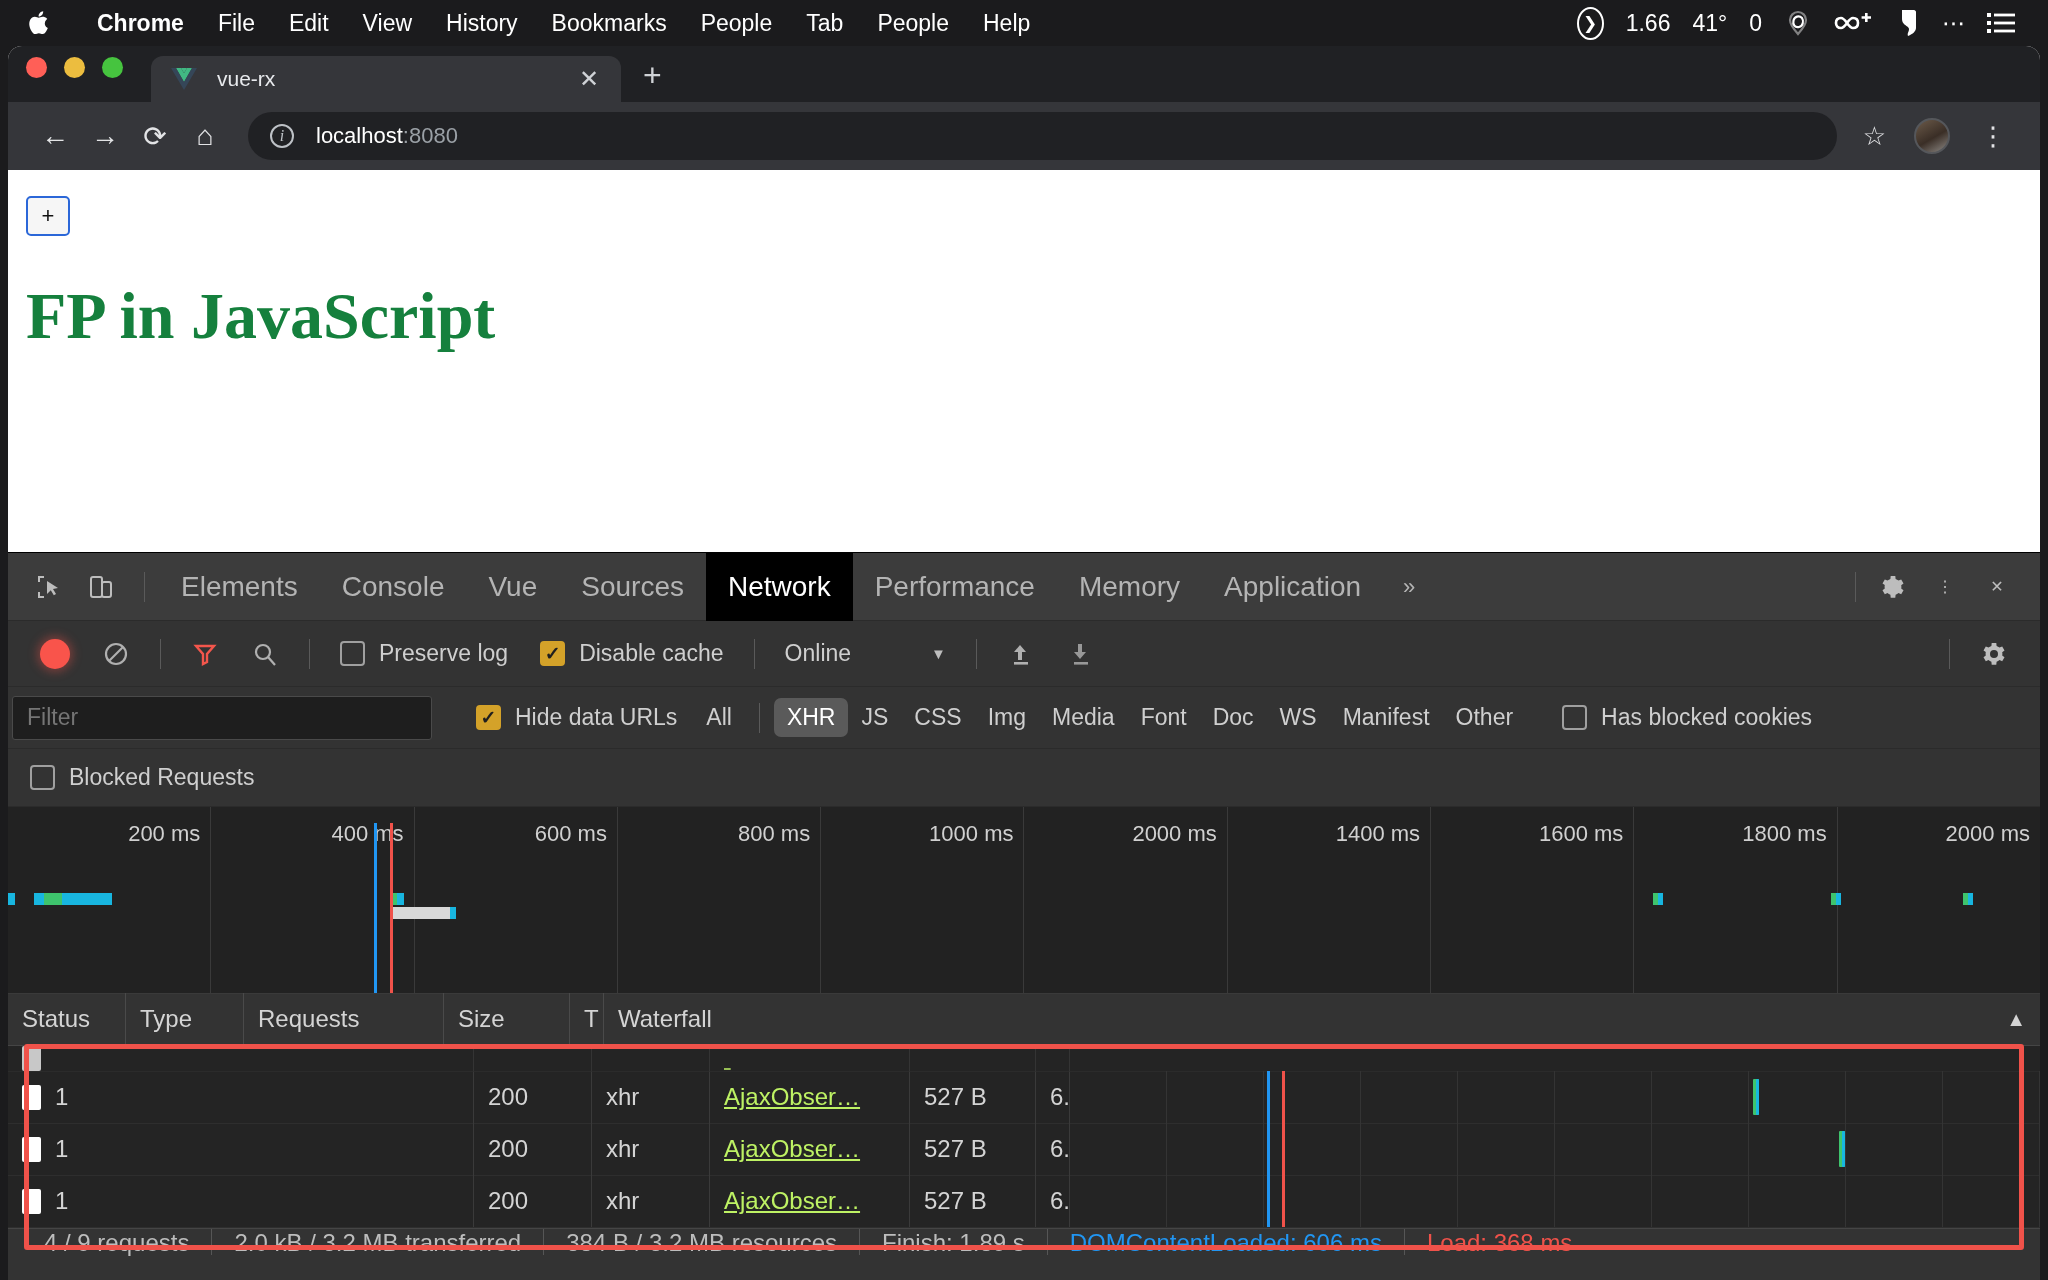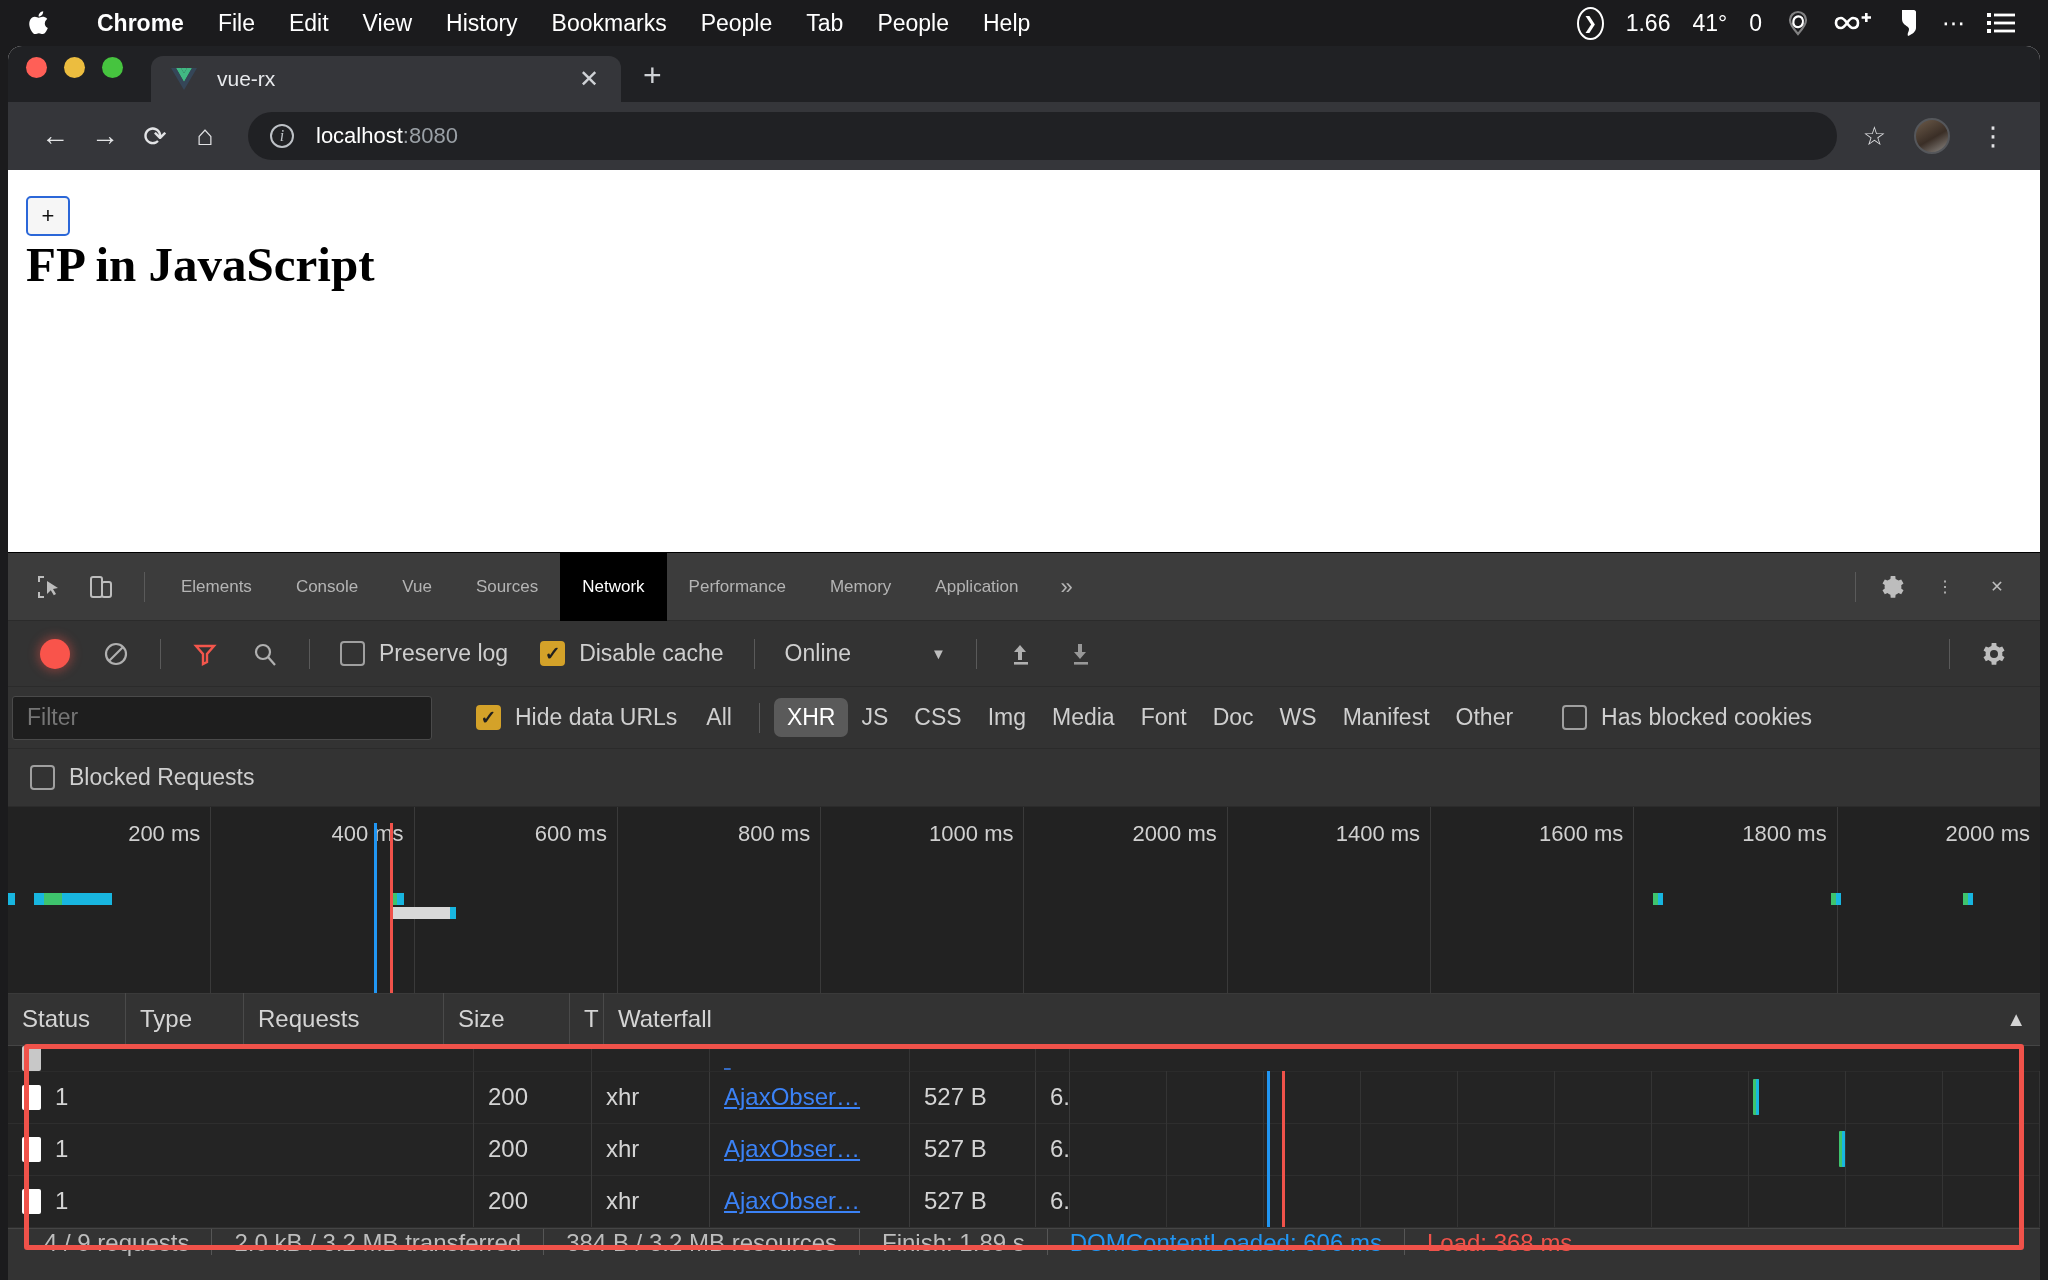--- a/index.html
+++ b/index.html
@@ -104,22 +104,22 @@
   }
   .plus-button {
     width: 44px; height: 40px;
     border: 2px solid #2b67d8; border-radius: 5px;
     background: #f6f6f6;
     display: flex; align-items: center; justify-content: center;
     font-size: 22px; color: #111;
   }
   .page h1 {
     font-family: "Liberation Serif", serif;
-    font-size: 49px; font-weight: bold; color: #000000;
-    margin-left: 0px;
+    font-size: 66px; font-weight: bold; color: #15803d;
+    margin-top: 42px; margin-left: 0px;
   }
 
   
   .devtools {
     position: absolute; left: 0; right: 0; bottom: 0; top: 506px;
     background: #242424; border-top: 1px solid #000;
     display: flex; flex-direction: column;
     color: #c8c8c8;
   }
   .dt-tabbar {
@@ -128,21 +128,21 @@
     border-bottom: 1px solid #2b2b2b;
   }
   .dt-iconbtn {
     width: 46px; height: 46px; display: flex;
     align-items: center; justify-content: center;
     color: #bdbdbd; margin-right: 6px;
   }
   .vdiv { width: 1px; height: 30px; background: #5a5a5a; margin: 0 14px; }
   .dt-tab {
     padding: 0 22px; height: 68px; display: flex; align-items: center;
-    font-size: 17px; color: #b4b4b4; white-space: nowrap;
+    font-size: 28px; color: #b4b4b4; white-space: nowrap;
   }
   .dt-tab.active { background: #000000; color: #ffffff; }
   .dt-tab.more { font-size: 22px; padding: 0 20px; }
   .dt-tabbar .grow { flex: 1 1 auto; }
 
   .dt-toolbar {
     height: 66px; background: #333333;
     display: flex; align-items: center; padding: 0 16px;
     border-bottom: 1px solid #2b2b2b;
   }
@@ -220,21 +220,21 @@
     display: flex; height: 52px; align-items: center;
     font-size: 24px; color: #d4d4d4;
     border-bottom: 1px solid #2e2e2e;
   }
   .td { padding: 0 14px; height: 52px; display: flex; align-items: center; border-right: 1px solid #3a3a3a; white-space: nowrap; overflow: hidden; }
   .td.c-wf { border-right: none; position: relative; }
   .doc-icon {
     width: 19px; height: 25px; background: #ffffff; border-radius: 2px;
     display: inline-block; margin-right: 14px; flex: 0 0 auto;
   }
-  .link { color: #3b82f6; text-decoration: underline; }
+  .link { color: #bef264; text-decoration: underline; }
   .tr.partial { height: 26px; overflow: hidden; opacity: .75; }
 
   .redbox {
     position: absolute; pointer-events: none;
     border: 5px solid #f0524a; border-radius: 3px;
   }
 
   .wf-grid { position: absolute; inset: 0; display: flex; }
   .wf-cell { flex: 1 1 0; border-right: 1px solid #343434; }
   .wf-mark { position: absolute; width: 6px; border-radius: 1px; }

